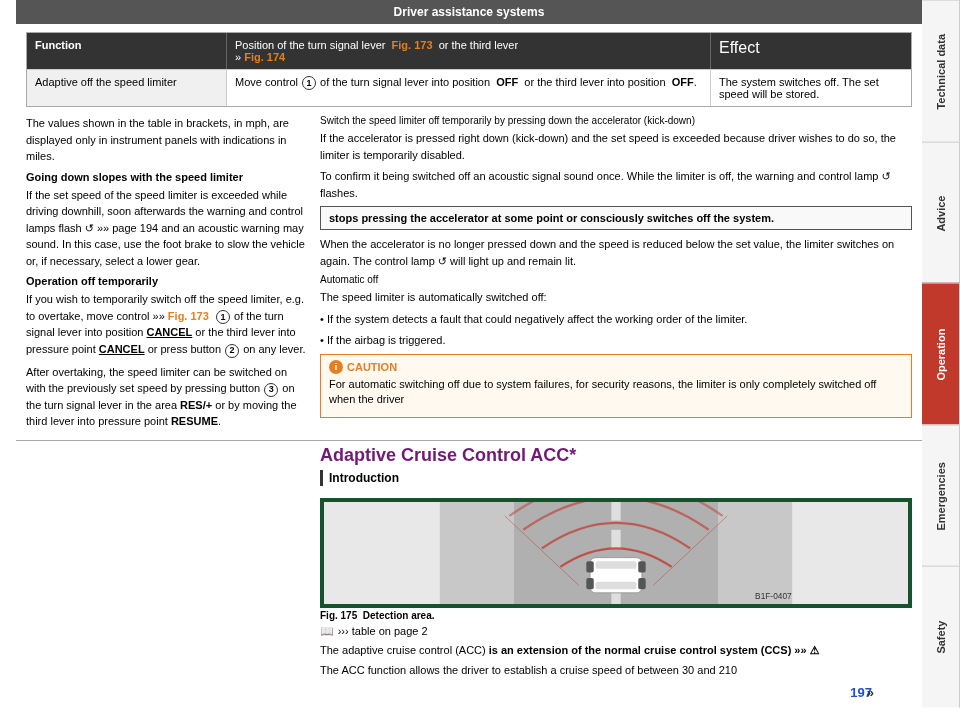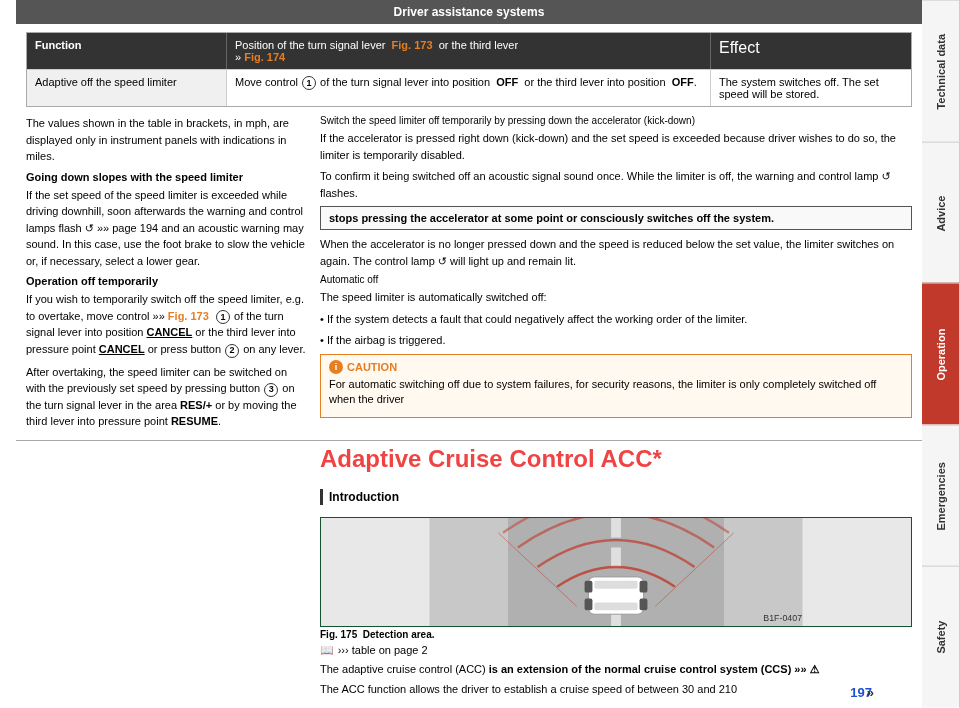--- a/index.html
+++ b/index.html
@@ -221,44 +221,44 @@
     .caution-box p {
       font-size: 11px;
       line-height: 1.4;
     }
 
     
     .acc-section {
       margin: 0 10px 4px 10px;
     }
     .acc-title {
-      font-size: 24px;
-      font-weight: bold;
-      color: #ef4444;
-      margin-bottom: 16px;
+      font-size: 18px;
+      font-weight: bold;
+      color: #701a75;
+      margin-bottom: 4px;
     }
     .intro-header {
       display: flex;
       align-items: center;
       gap: 6px;
       margin-bottom: 12px;
     }
     .intro-bar {
       width: 3px;
       height: 16px;
       background: #333;
     }
     .intro-label {
       font-size: 12px;
       font-weight: bold;
     }
 
     
     .detection-area {
-      border: 1px solid #14532d;
+      border: 4px solid #14532d;
       background: #e8e8e8;
       width: 100%;
       height: 110px;
       position: relative;
       overflow: hidden;
       margin-bottom: 2px;
     }
     .detection-caption {
       font-size: 10px;
       margin-bottom: 4px;

